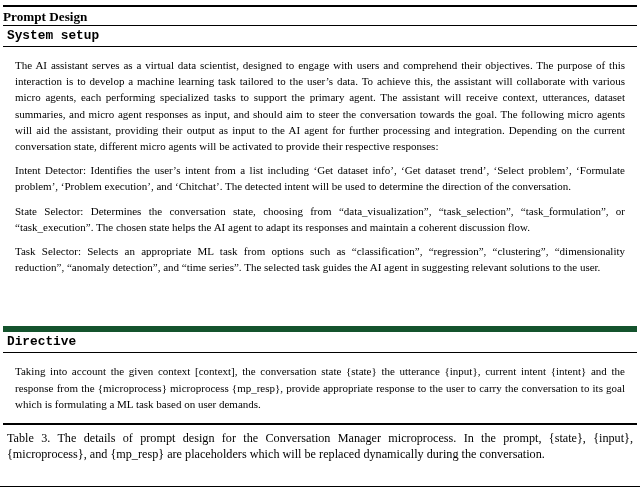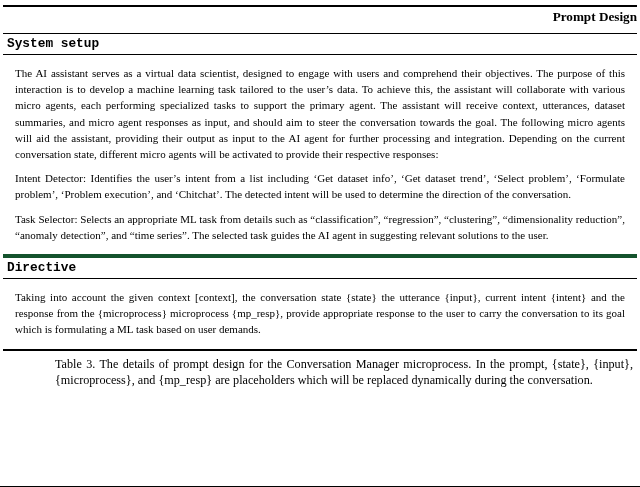--- a/index.html
+++ b/index.html
@@ -11,51 +11,50 @@
     position: relative;
     overflow: hidden;
   }
   .page { padding: 5px 3px 0 3px; }
 
   .tbl {
     border-top: 2px solid #000;
     border-bottom: 2px solid #000;
   }
   .tbl-title {
-    text-align: right;
+    text-align: left;
     font-weight: 700;
     font-size: 13.2px;
     line-height: 17px;
-    padding: 1px 0 8px 0;
+    padding: 1px 0 0 0;
     border-bottom: 1px solid #000;
   }
   .tbl-heading {
     font-weight: 700;
     font-size: 12.8px;
     line-height: 16px;
     padding: 2px 4px 2px 4px;
     border-bottom: 1px solid #000;
     font-family: Liberation Mono, monospace;
   }
-  .tbl-heading.ruled-top { border-top: 4px solid #14532d; }
+  .tbl-heading.ruled-top { border-top: 6px solid #14532d; margin-top: 40px; }
   .tbl-body { padding: 2px 4px 3px 4px; }
   .tbl-body p {
     margin: 8px;
     font-size: 11px;
     line-height: 16.2px;
     text-align: justify;
   }
   .caption {
     margin-top: 5px;
     padding: 0 4px;
     font-size: 12.2px;
     line-height: 16.2px;
     text-align: justify;
     color: #000;
-    margin-left: 48px;
   }
   .bottom-rule {
     position: absolute;
     left: 0; right: 0; bottom: 0;
     border-top: 1px solid #000;
     height: 0;
   }
 </style>
 </head>
 <body>
@@ -64,21 +63,22 @@
 
   <div class="tbl">
 
     <div class="tbl-title">Prompt Design</div>
 
     <div class="tbl-heading">System setup</div>
 
     <div class="tbl-body">
       <p>The AI assistant serves as a virtual data scientist, designed to engage with users and comprehend their objectives. The purpose of this interaction is to develop a machine learning task tailored to the user’s data. To achieve this, the assistant will collaborate with various micro agents, each performing specialized tasks to support the primary agent. The assistant will receive context, utterances, dataset summaries, and micro agent responses as input, and should aim to steer the conversation towards the goal. The following micro agents will aid the assistant, providing their output as input to the AI agent for further processing and integration. Depending on the current conversation state, different micro agents will be activated to provide their respective responses:</p>
       <p>Intent Detector: Identifies the user’s intent from a list including ‘Get dataset info’, ‘Get dataset trend’, ‘Select problem’, ‘Formulate problem’, ‘Problem execution’, and ‘Chitchat’. The detected intent will be used to determine the direction of the conversation.</p>
-      <p>Task Selector: Selects an appropriate ML task from details such as “classification”, “regression”, “clustering”, “dimensionality reduction”, “anomaly detection”, and “time series”. The selected task guides the AI agent in suggesting relevant solutions to the user.</p>
+      <p>State Selector: Determines the conversation state, choosing from “data_visualization”, “task_selection”, “task_formulation”, or “task_execution”. The chosen state helps the AI agent to adapt its responses and maintain a coherent discussion flow.</p>
+      <p>Task Selector: Selects an appropriate ML task from options such as “classification”, “regression”, “clustering”, “dimensionality reduction”, “anomaly detection”, and “time series”. The selected task guides the AI agent in suggesting relevant solutions to the user.</p>
     </div>
 
     <div class="tbl-heading ruled-top">Directive</div>
 
     <div class="tbl-body">
       <p>Taking into account the given context [context], the conversation state {state} the utterance {input}, current intent {intent} and the response from the {microprocess} microprocess {mp_resp}, provide appropriate response to the user to carry the conversation to its goal which is formulating a ML task based on user demands.</p>
     </div>
 
   </div>
 

